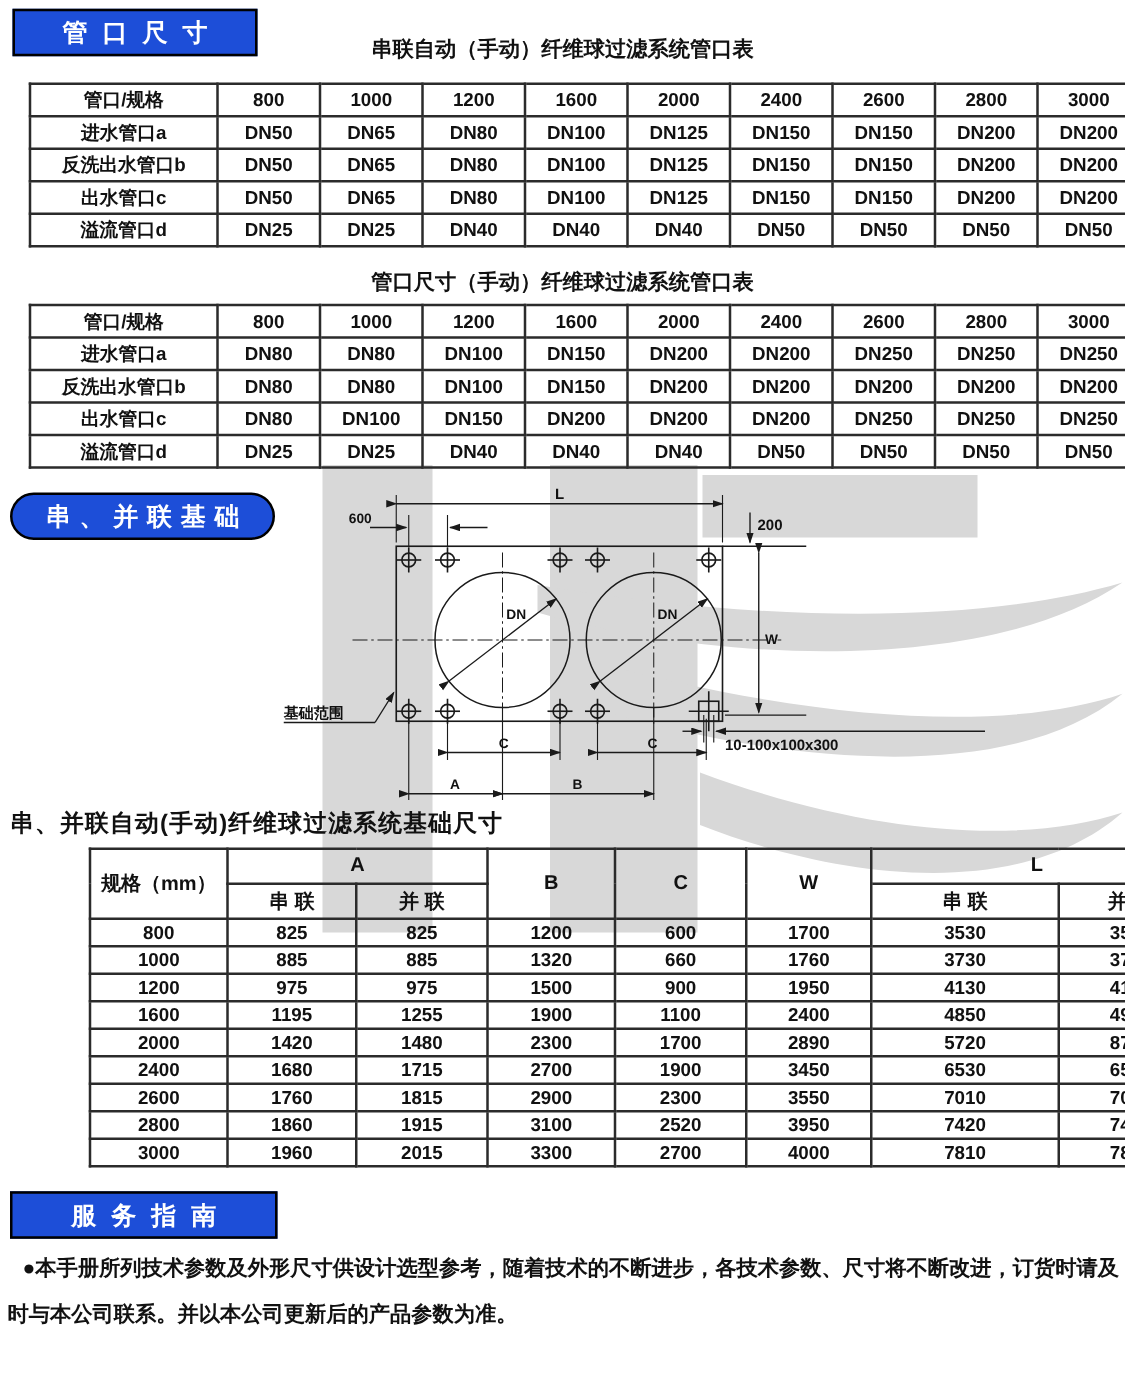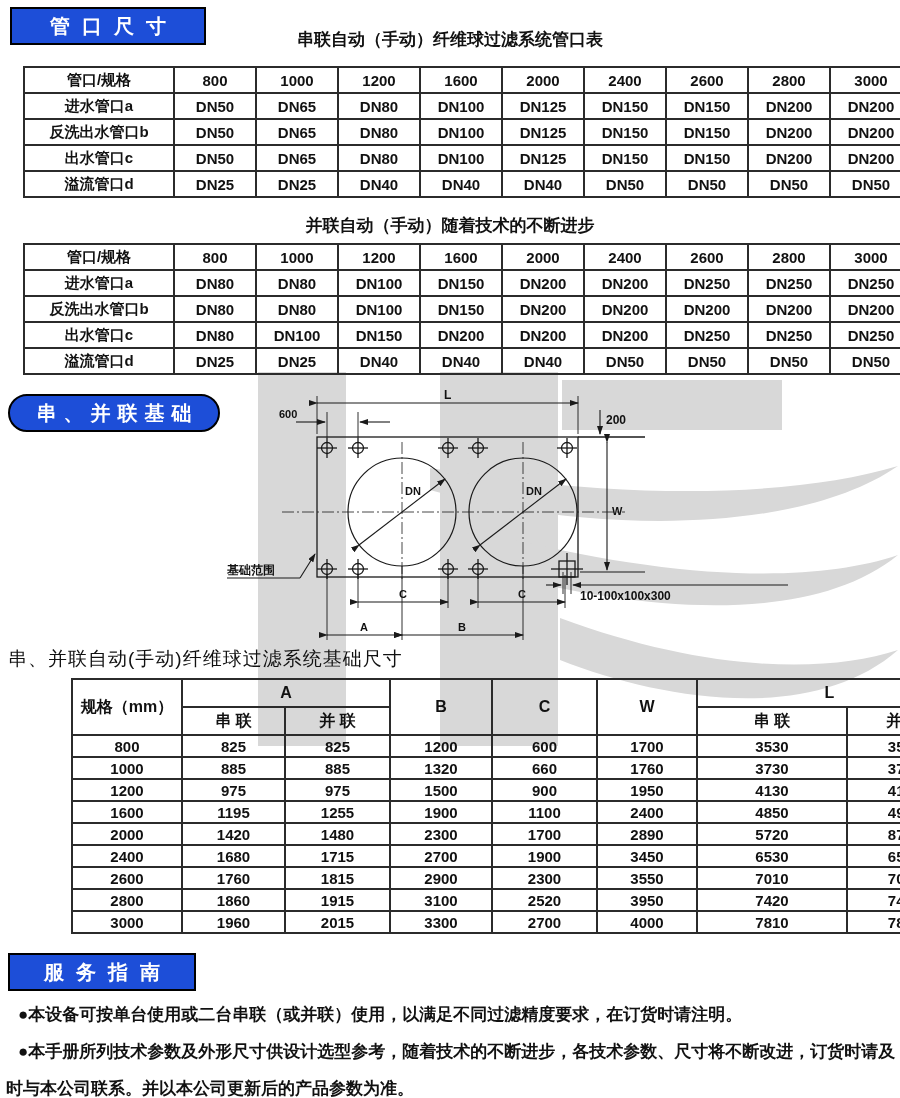--- a/index.html
+++ b/index.html
@@ -4,27 +4,27 @@
 <style>
   html,body{margin:0;padding:0;background:#fff;}
   body{position:relative;width:900px;height:1098px;overflow:hidden;
        font-family:"Liberation Sans","DejaVu Sans",sans-serif;color:#111;}
 
   .badge{position:absolute;box-sizing:border-box;background:#1d4ed8;border:2px solid #000;
          color:#fff;font-weight:bold;font-size:20px;display:flex;align-items:center;
          justify-content:center;letter-spacing:12px;text-indent:12px;z-index:3;}
   #badge-port{left:10px;top:7px;width:196px;height:38px;}
   #badge-foundation{left:8px;top:394px;width:212px;height:38px;letter-spacing:7px;text-indent:7px;border-radius:19px;}
-  #badge-service{left:8px;top:953px;width:188px;height:38px;}
+  #badge-service{left:8px;top:953px;width:214px;height:38px;}
 
   .title{position:absolute;left:0;width:100%;text-align:center;font-weight:bold;
          font-size:17px;z-index:2;}
   #title1{top:28px;}
   #title2{top:214px;}
-  #title3{position:absolute;left:8px;top:646px;font-size:19px;font-weight:normal;
+  #title3{position:absolute;left:8px;top:646px;font-size:19px;font-weight:bold;
           letter-spacing:1px;z-index:2;}
 
   table.tbl{position:absolute;left:23px;width:890px;border-collapse:collapse;
             table-layout:fixed;z-index:2;}
   table.tbl td,table.tbl th{border:2px solid #2b2b2b;text-align:center;vertical-align:middle;
             font-weight:bold;font-size:15px;padding:0;color:#111;background:transparent;}
   table.tbl tr{height:26px;}
   #table1{top:66px;}
   #table2{top:243px;}
   #table3{top:678px;margin-left:48px;}
@@ -126,21 +126,21 @@
         <td>DN40</td>
         <td>DN40</td>
         <td>DN50</td>
         <td>DN50</td>
         <td>DN50</td>
         <td>DN50</td>
       </tr>
     </tbody>
 </table>
 
-<div id="title2" class="title">并联自动（手动）随着技术的不断进步</div>
+<div id="title2" class="title">管口尺寸（手动）纤维球过滤系统管口表</div>
 
 <table id="table2" class="tbl">
   <colgroup>
       <col style="width:150px">
       <col>
       <col>
       <col>
       <col>
       <col>
       <col>
@@ -430,15 +430,14 @@
         <td>4000</td>
         <td>7810</td>
         <td>7865</td>
       </tr>
     </tbody>
 </table>
 
 <div id="badge-service" class="badge">服务指南</div>
 
 <div id="notes">
-  <p class="note">●本设备可按单台使用或二台串联（或并联）使用，以满足不同过滤精度要求，在订货时请注明。</p>
   <p class="note">●本手册所列技术参数及外形尺寸供设计选型参考，随着技术的不断进步，各技术参数、尺寸将不断改进，订货时请及时与本公司联系。并以本公司更新后的产品参数为准。</p>
 </div>
 
 </body></html>

